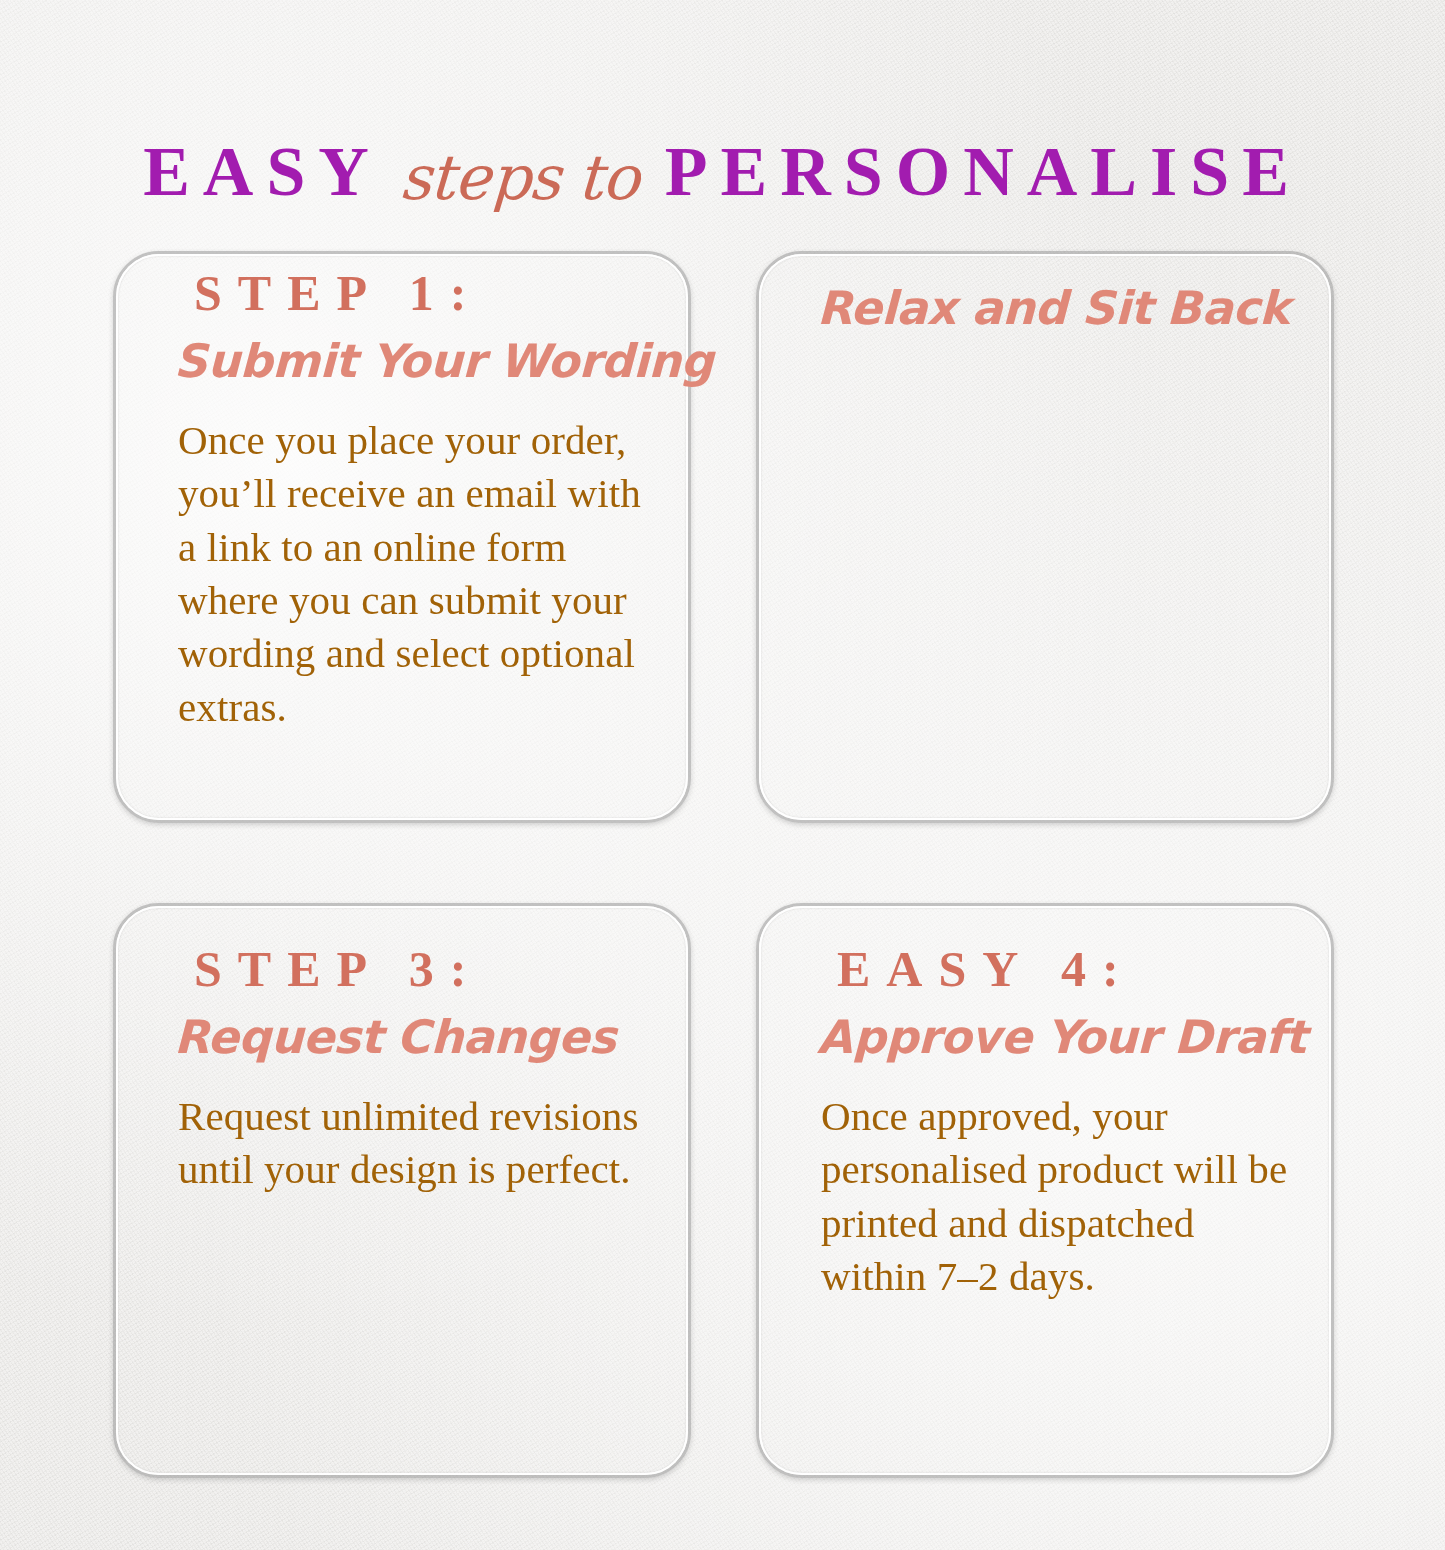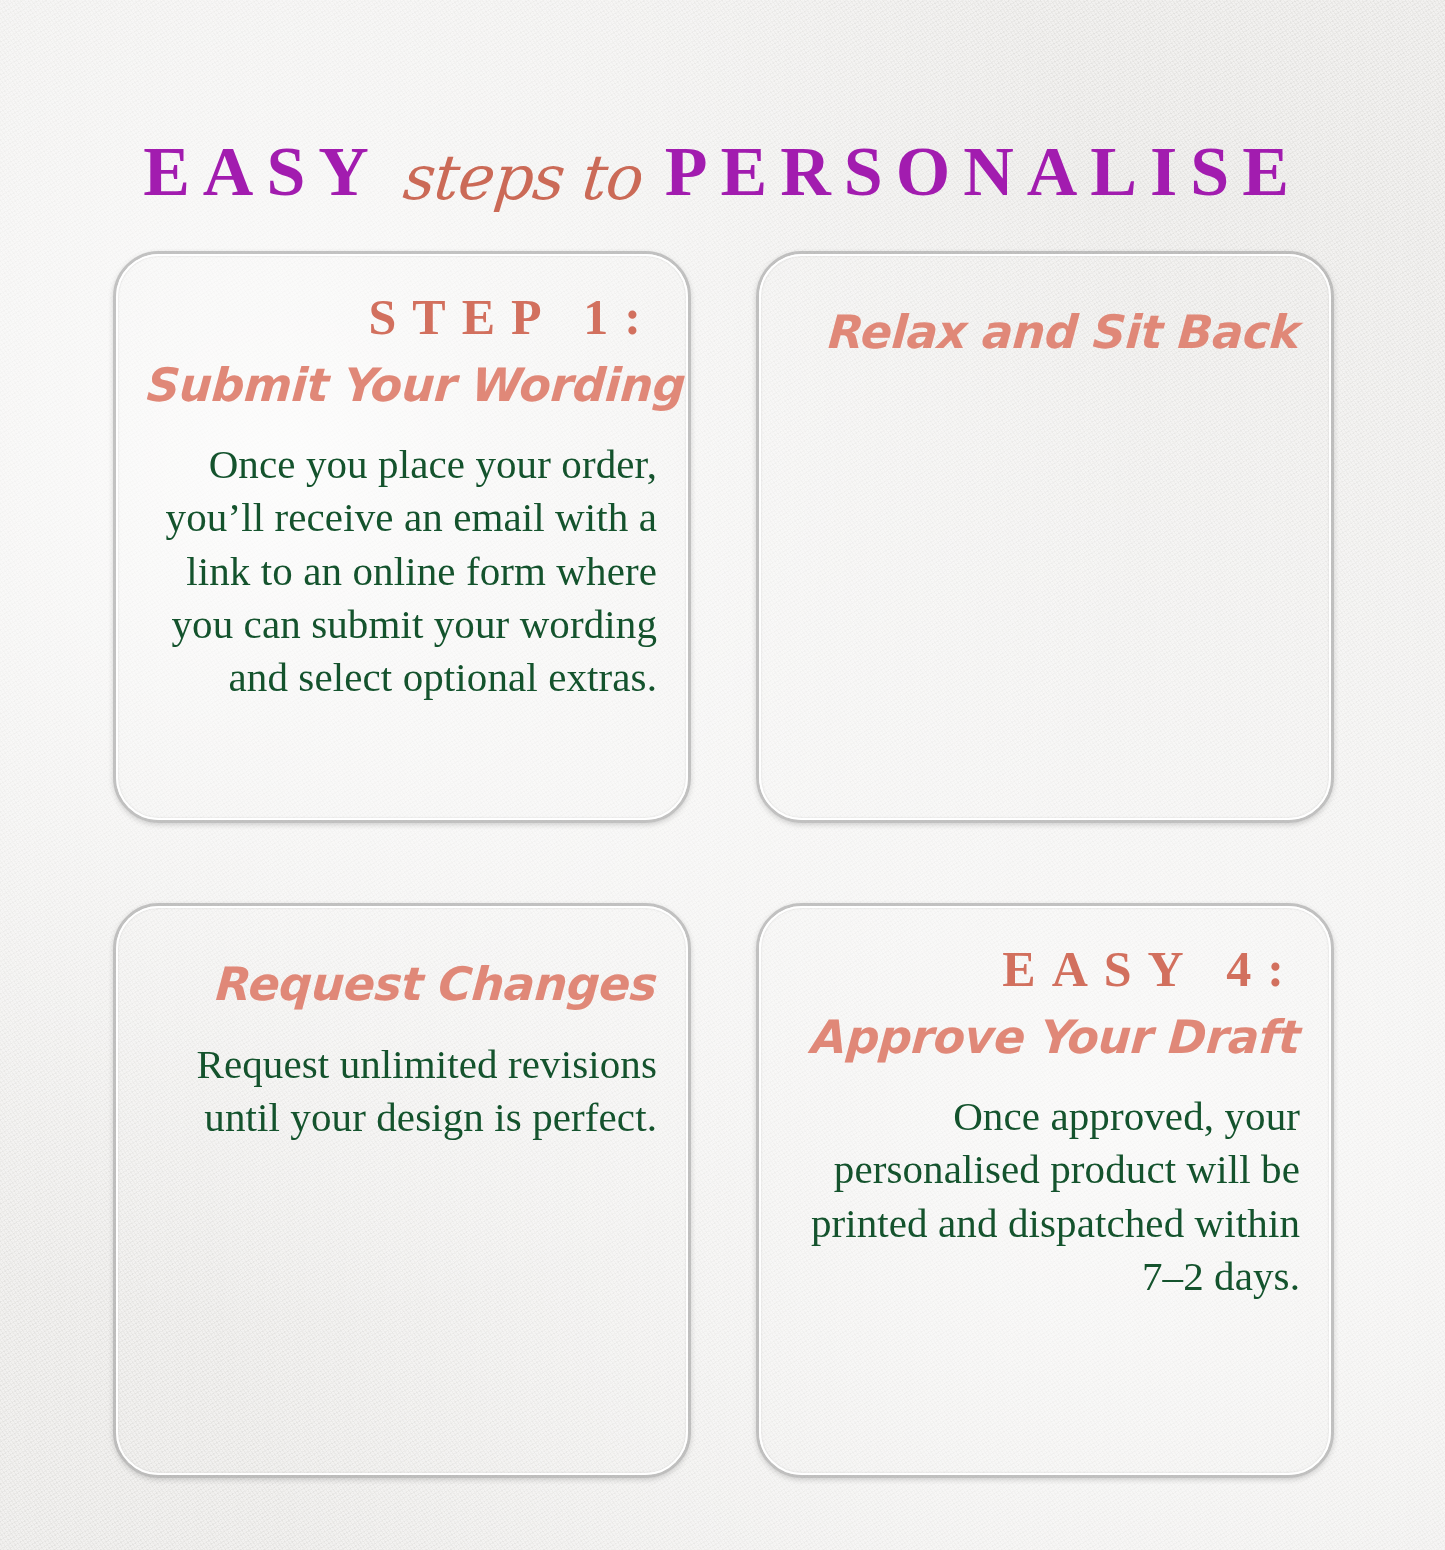--- a/index.html
+++ b/index.html
@@ -126,22 +126,23 @@
     inset: 3px;
     border-radius: 43px;
     border: 2px solid rgba(255,255,255,0.95);
     box-shadow: inset 0 0 2px rgba(170,170,170,0.45);
     pointer-events: none;
   }
 
   .card-inner {
     position: relative;
     z-index: 2;
-    padding: 40px 34px 0 34px;
-    text-align: right;
+    padding: 16px 34px 0 34px;
+    text-align: left;
+    margin-left: 31px;
   }
 
   .step-label {
     font-family: "Liberation Serif", serif;
     font-weight: 700;
     font-size: 50px;
     letter-spacing: 16px;
     text-indent: 16px;
     color: #d2705e;
     line-height: 1.05;
@@ -160,21 +161,21 @@
     line-height: 1.1;
     white-space: nowrap;
     transform: skewX(-4deg);
   }
 
   .step-body {
     font-family: "Liberation Serif", serif;
     font-weight: 400;
     font-size: 41px;
     line-height: 1.30;
-    color: #14532d;
+    color: #a16207;
     margin: 28px 0 0 0;
     letter-spacing: 0.1px;
   }
 
   
   .card-row-2 .card-inner {
     padding-top: 40px;
   }
 </style>
 </head>
@@ -201,20 +202,21 @@
     </div>
 
     <div class="step-card card-row-1">
       <div class="card-inner">
         <p class="step-title">Relax and Sit Back</p>
       </div>
     </div>
 
     <div class="step-card card-row-2">
       <div class="card-inner">
+        <p class="step-label">STEP 3:</p>
         <p class="step-title">Request Changes</p>
         <p class="step-body">Request unlimited revisions until your design is perfect.</p>
       </div>
     </div>
 
     <div class="step-card card-row-2">
       <div class="card-inner">
         <p class="step-label">EASY 4:</p>
         <p class="step-title">Approve Your Draft</p>
         <p class="step-body">Once approved, your personalised product will be printed and dispatched within 7–2 days.</p>

